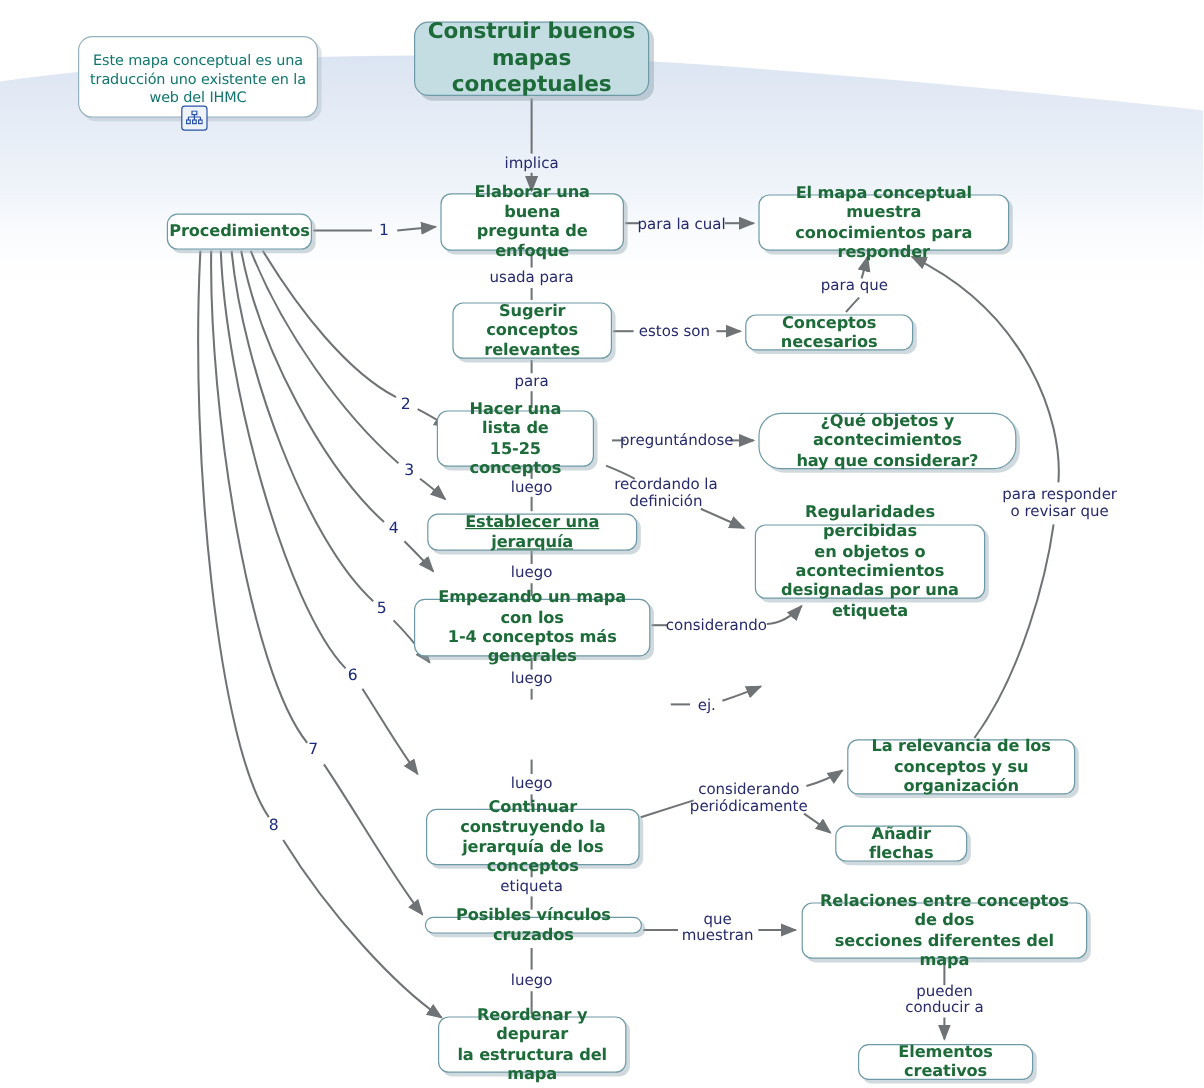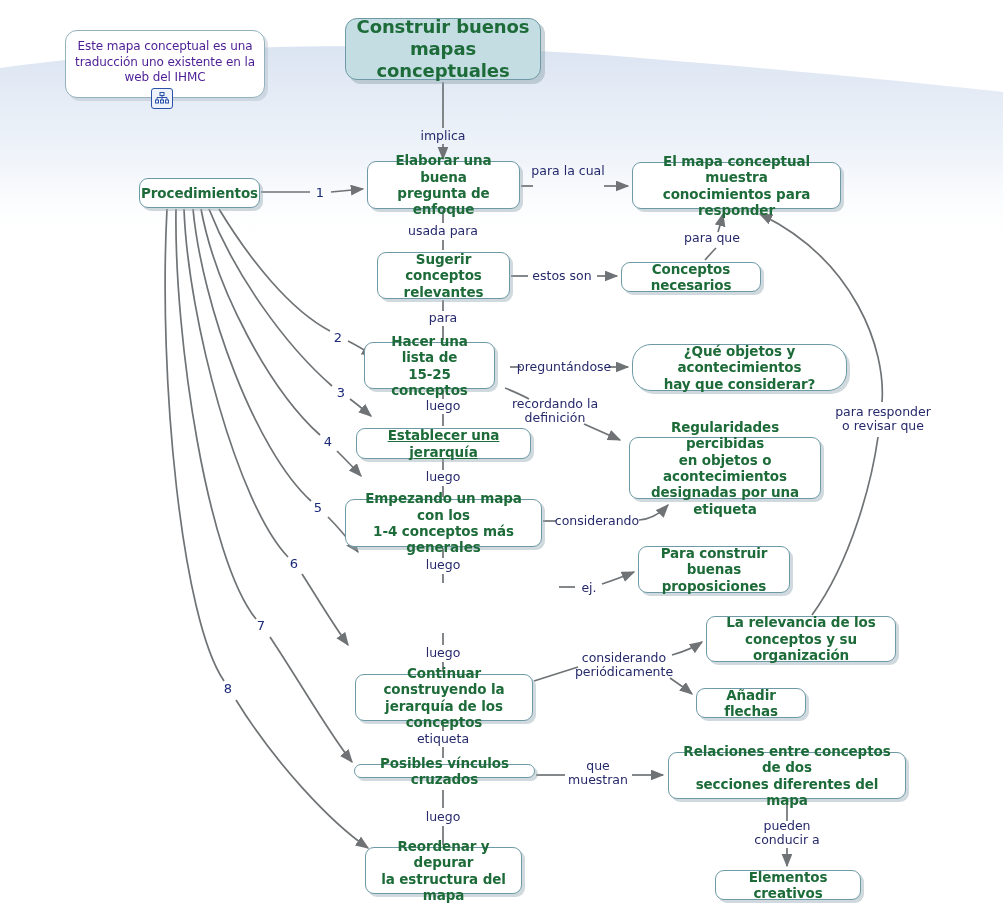--- a/index.html
+++ b/index.html
@@ -56,25 +56,25 @@
     border-radius: 12px;
     font-size: 18px;
     font-weight: bold;
     color: #1d6b39;
     box-shadow: 4px 4px 0 rgba(150,170,180,0.5);
   }
   .node.note-node {
     background: #ffffff;
     border: 1.5px solid #93b2bd;
     border-radius: 12px;
-    color: #4c1d95;
+    color: #0f766e;
     font-weight: normal;
     font-size: 12px;
     line-height: 1.3;
-    align-items: flex-start;
+    align-items: center;
     padding-top: 8px;
     box-shadow: 3px 3px 0 rgba(170,185,195,0.4);
   }
   .note-icon {
     position: absolute;
     left: 151px;
     top: 88px;
     width: 20px;
     height: 19px;
     border: 1.3px solid #2a52a8;
@@ -284,24 +284,20 @@
       <span style="white-space:pre-line">Regularidades percibidas
 en objetos o acontecimientos
 designadas por una etiqueta</span>
     </div>
 
     <div class="node" style="left:345px;top:499px;width:197px;height:48px;">
       <span style="white-space:pre-line">Empezando un mapa con los
 1-4 conceptos más generales</span>
     </div>
 
-    <div class="node" style="left:638px;top:546px;width:152px;height:47px;">
-      <span style="white-space:pre-line">Para construir
-buenas proposiciones</span>
-    </div>
 
 
     <div class="node" style="left:706px;top:616px;width:190px;height:46px;">
       <span style="white-space:pre-line">La relevancia de los
 conceptos y su organización</span>
     </div>
 
     <div class="node" style="left:355px;top:674px;width:178px;height:47px;">
       <span style="white-space:pre-line">Continuar construyendo la
 jerarquía de los conceptos</span>
@@ -326,21 +322,21 @@
     </div>
 
     <div class="node" style="left:715px;top:870px;width:146px;height:30px;">
       <span style="white-space:pre-line">Elementos creativos</span>
     </div>
 
   </div>
 
   <div class="labels-layer">
     <span class="edge-label" style="left:443px;top:136px;">implica</span>
-    <span class="edge-label" style="left:568px;top:171px;text-align:right;">para la cual</span>
+    <span class="edge-label" style="left:568px;top:187px;text-align:right;">para la cual</span>
     <span class="edge-label" style="left:443px;top:231px;">usada para</span>
     <span class="edge-label" style="left:562px;top:276px;">estos son</span>
     <span class="edge-label" style="left:712px;top:238px;">para que</span>
     <span class="edge-label" style="left:443px;top:318px;">para</span>
     <span class="edge-label" style="left:564px;top:367px;">preguntándose</span>
     <span class="edge-label" style="left:443px;top:406px;">luego</span>
     <span class="edge-label" style="left:555px;top:411px;">recordando la
 definición</span>
     <span class="edge-label" style="left:443px;top:477px;">luego</span>
     <span class="edge-label" style="left:597px;top:521px;">considerando</span>

